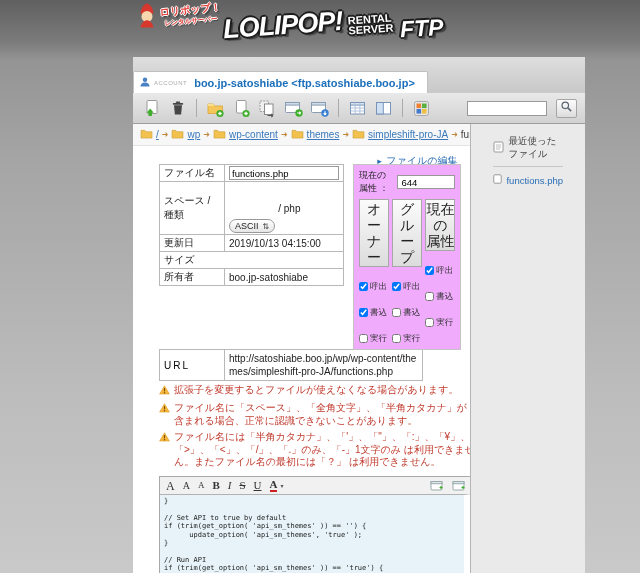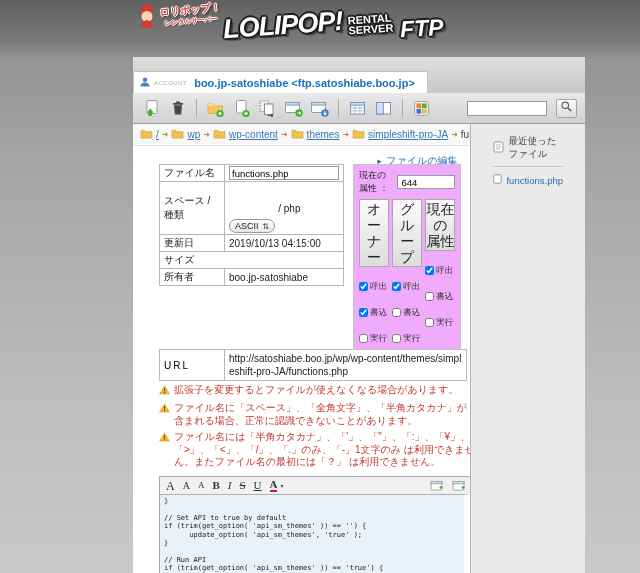--- a/index.html
+++ b/index.html
@@ -58,21 +58,21 @@
   .pill-glyph{font-size:8px;color:#444;}
   .perms{margin-left:9px;border:1px solid #c4c4c4;padding:4px 5px;width:122px;box-sizing:border-box;background:#f0abfc;}
   .attr-row{display:flex;align-items:center;font-size:9px;color:#222;gap:3px;margin-bottom:4px;}
   .attr-input{width:50px;height:12px;border:1px solid #999;font-size:9.5px;padding:0 3px;}
   .pcols{display:flex;gap:3px;}
   .pcol{flex:1;}
   .phead{border:1px solid #a8a8a8;background:linear-gradient(#fbfbfb,#dcdcdc);font-size:14px;color:#222;
     text-align:center;min-height:22px;display:flex;align-items:center;justify-content:center;line-height:1.15;padding:1px 0;cursor:pointer;}
   .pchk{display:flex;align-items:center;gap:2px;font-size:8.5px;color:#333;height:13px;margin-top:13px;}
   .pchk input{width:9px;height:9px;margin:0;}
-  .url-row{display:flex;border:1px solid #b8b8b8;margin-top:-1px;width:308px;box-sizing:border-box;}
+  .url-row{display:flex;border:1px solid #b8b8b8;margin-top:-1px;width:264px;box-sizing:border-box;}
   .url-label{width:64px;padding:2px 4px;font-size:10px;letter-spacing:2px;display:flex;align-items:center;box-sizing:border-box;}
   .url-val{flex:1;border-left:1px solid #b8b8b8;padding:2px 4px;font-size:10px;line-height:1.3;word-break:break-all;color:#222;}
   .warning{display:flex;gap:4px;font-size:10px;color:#c0392b;line-height:1.28;margin-top:3px;align-items:flex-start;width:318px;}
   .warning svg{flex-shrink:0;margin-top:1px;}
   .editor{margin-top:7px;width:314px;border:1px solid #a8a8a8;background:#f1f1f1;position:relative;box-sizing:border-box;}
   .etoolbar{height:17px;display:flex;align-items:center;padding:0 6px;gap:8px;font-family:"Liberation Serif",serif;}
   .eb{color:#333;cursor:pointer;line-height:1;}
   .eb-a1{font-size:12px;}.eb-a2{font-size:10px;}.eb-a3{font-size:9px;}
   .eb-b{font-weight:bold;font-size:11px;}.eb-i{font-style:italic;font-size:11px;}
   .eb-s{text-decoration:line-through;font-size:11px;}.eb-u{text-decoration:underline;font-size:11px;}

